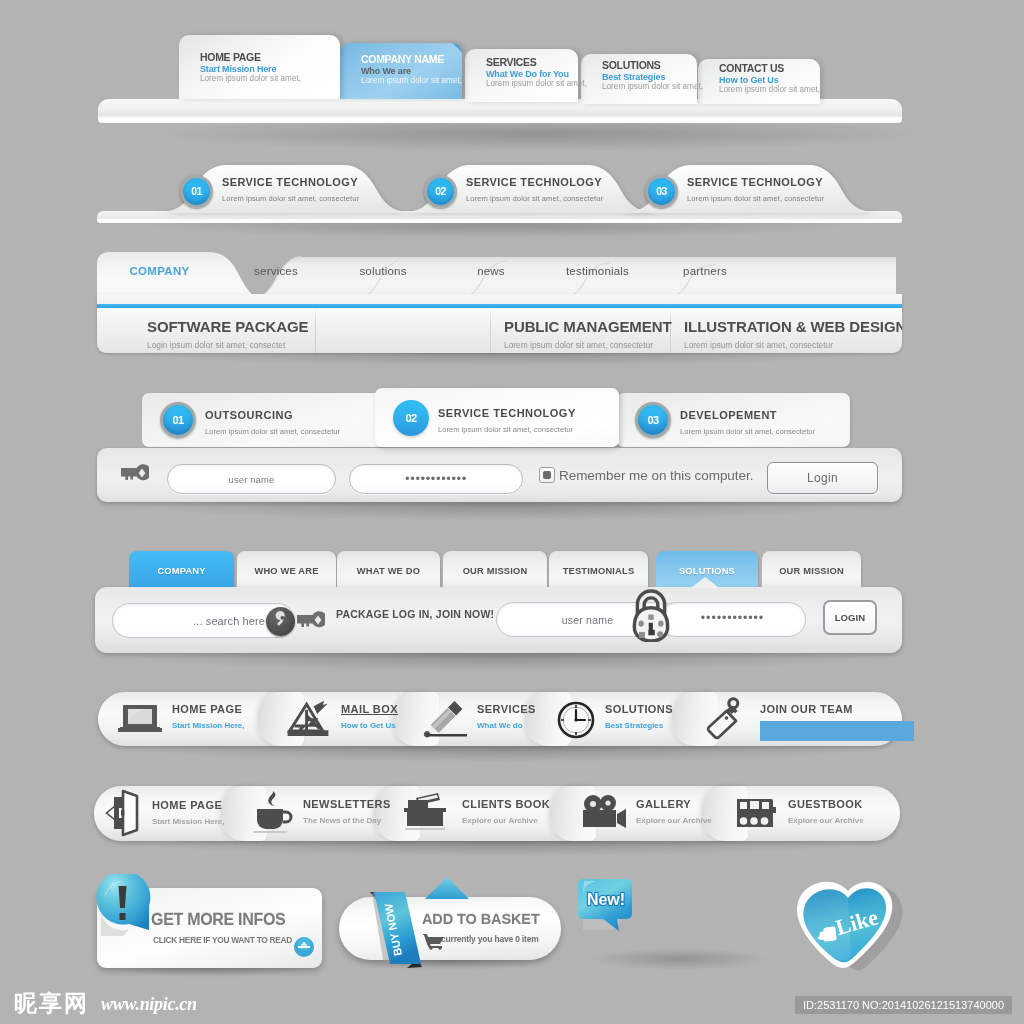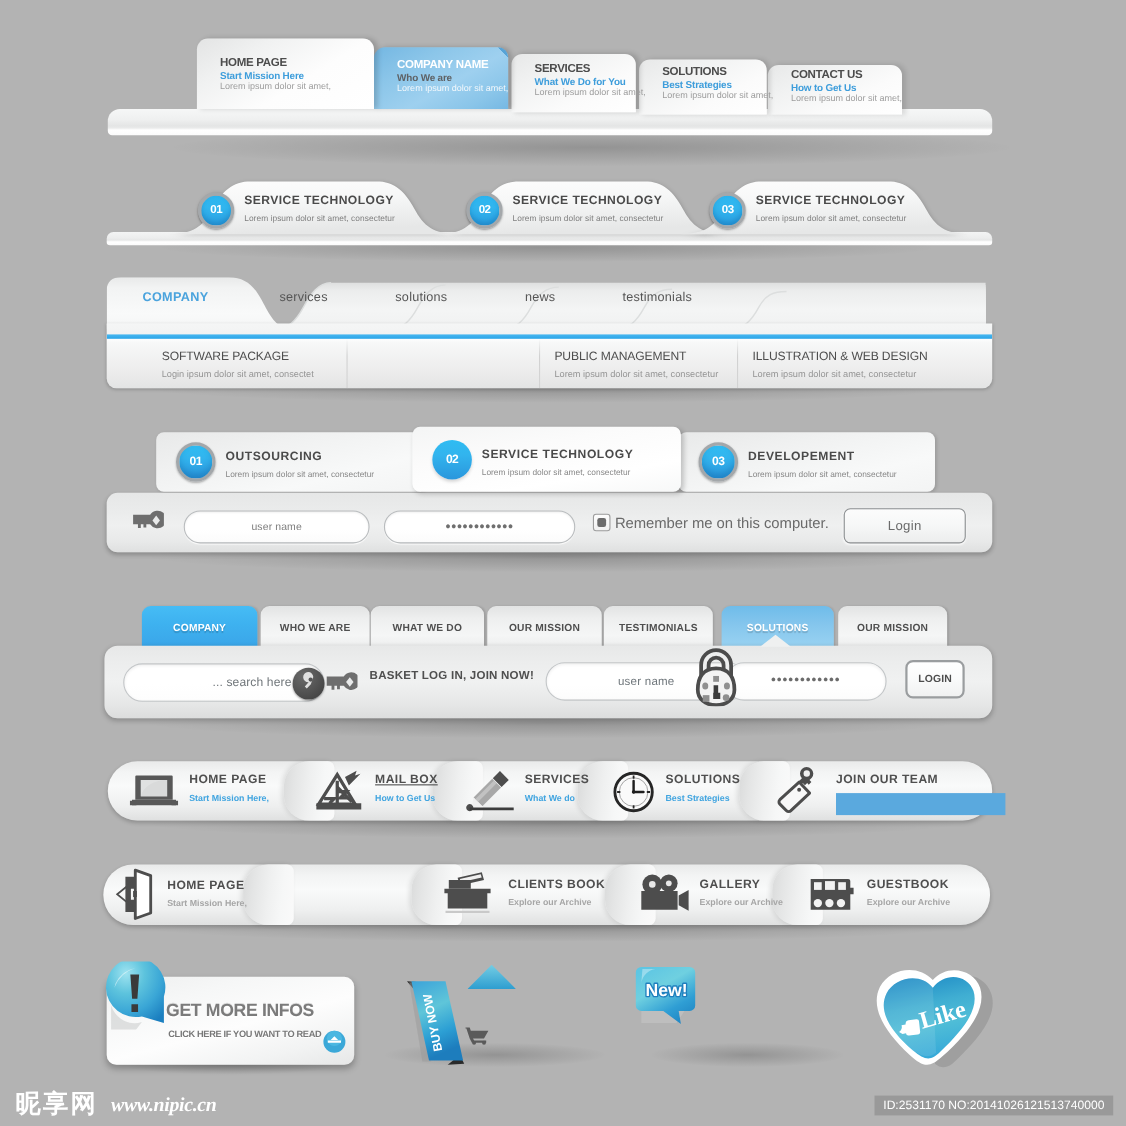--- a/index.html
+++ b/index.html
@@ -71,21 +71,21 @@
   #s3 .tb{position:absolute;top:0;height:44px;}
   #s3 .tb span{position:absolute;top:13px;left:0;width:100%;text-align:center;
     font-size:11.5px;color:#555;white-space:nowrap;letter-spacing:.2px;}
   #s3 .tb.on span{color:#4aa3dd;font-weight:bold;font-size:11.5px;letter-spacing:.3px;}
   #s3 .panel{position:absolute;left:0;top:42px;width:805px;height:59px;border-radius:0 0 9px 9px;
     background:linear-gradient(180deg,#f5f6f6 0%,#f1f2f2 18%,#ffffff 22%,#f7f8f8 30%,#ececec 75%,#e3e4e4 100%);
     box-shadow:0 1px 3px rgba(0,0,0,.18);overflow:hidden;}
   #s3 .blue{position:absolute;left:0;top:10px;width:805px;height:4px;
     background:linear-gradient(180deg,#49b7f0 0%,#2aa5e8 100%);}
   #s3 .col{position:absolute;top:24px;height:41px;box-sizing:border-box;}
-  #s3 .col .ct{font-size:11px;font-weight:normal;color:#4e4e4e;letter-spacing:-0.1px;white-space:nowrap;}
+  #s3 .col .ct{font-size:15px;font-weight:bold;color:#4e4e4e;letter-spacing:-0.1px;white-space:nowrap;}
   #s3 .col .cd{font-size:8.4px;color:#949494;letter-spacing:0;white-space:nowrap;margin-top:5px;}
   #s3 .sep{position:absolute;top:14px;width:1px;height:45px;background:linear-gradient(180deg,rgba(255,255,255,0) 0%,rgba(190,190,190,.65) 35%,rgba(190,190,190,.45) 100%);}
 
   
   #s4{left:97px;top:388px;width:805px;height:116px;}
   #s4 .card{position:absolute;box-sizing:border-box;border-radius:7px;
     background:linear-gradient(166deg,#e8e9e9 0%,#f0f1f1 32%,#f8f9f9 70%,#f3f4f4 100%);}
   #s4 .card.c0{left:45px;top:5px;width:245px;height:54px;box-shadow:1px 1px 3px rgba(0,0,0,.13);}
   #s4 .card.c1{left:278px;top:0;width:244px;height:59px;z-index:3;
     background:linear-gradient(170deg,#f4f5f5 0%,#fbfbfb 35%,#ffffff 72%,#f7f8f8 100%);
@@ -331,20 +331,23 @@
       </div>
     <div class="tb" style="left:238px;width:96px;">
         <span>solutions</span>
       </div>
     <div class="tb" style="left:345px;width:98px;">
         <span>news</span>
       </div>
     <div class="tb" style="left:448px;width:105px;">
         <span>testimonials</span>
       </div>
+    <div class="tb" style="left:558px;width:100px;">
+        <span>partners</span>
+      </div>
     <div class="panel">
       <div class="blue"></div>
       <div class="sep" style="left:218px;"></div>
       <div class="sep" style="left:393px;"></div>
       <div class="sep" style="left:573px;"></div>
       <div class="col" style="left:50px;width:165px;">
         <div class="ct">SOFTWARE PACKAGE</div>
         <div class="cd">Login ipsum dolor sit amet, consectet</div>
       </div>
       <div class="col" style="left:407px;width:165px;">
@@ -411,21 +414,21 @@
           <svg width="29" height="29" viewBox="0 0 29 29">
             <path fill="#e0e0e0" d="M18.8 8.5 a4.6 4.6 0 1 0 -4.1 4.6 l-3.6 3.9 l1.8 1.8 l3.7 -3.8 Z"></path>
             <circle cx="16.4" cy="10.8" r="1.9" fill="#555"></circle>
           </svg>
         </div>
       </div>
       <svg class="key-icon" style="left:200px;top:23px;" width="30" height="20" viewBox="0 0 30 20">
         <path fill="#6e6e6e" d="M2 5 h15.5 a8 8 0 1 1 0 8.5 h-3.5 v3 h-2.6 v-3 h-2.4 v3.6 h-2.6 v-3.6 h-4.4 Z"></path>
         <path fill="#e9eaea" d="M23 5.6 l3.4 4.5 l-3.4 4.3 l-3.4 -4.3 Z"></path>
       </svg>
-      <div class="clients">BASKET LOG IN, JOIN NOW!</div>
+      <div class="clients">PACKAGE LOG IN, JOIN NOW!</div>
       <div class="f" style="left:401px;width:183px;">
         <span>user name</span>
       </div>
       <div class="f pwd" style="left:564px;width:147px;">
         <span>••••••••••••</span>
       </div>
       <div class="lbtn">LOGIN</div>
     </div>
     <svg class="padlock" width="50" height="58" viewBox="0 0 66 76">
       <path fill="#eeefef" stroke="#4c4c4c" stroke-width="4.5" stroke-linejoin="round" d="M15 40 v-13 a18 18 0 0 1 36 0 v13 h-9 v-13 a9 9 0 0 0 -18 0 v13 Z"></path>
@@ -518,20 +521,30 @@
     <div class="seg" style="left:0;width:143px;">
       <svg style="left:11px;top:3px;" width="34" height="48" viewBox="-7 0 34 48">
         <path fill="#4d4d4d" d="M2 8 h8 v11 h-3 v10 h3 v11 h-8 Z"></path>
         <path fill="#ffffff" stroke="#4d4d4d" stroke-width="2.6" stroke-linejoin="round" d="M11 2 L25 7 v34 L11 46 Z"></path>
         <rect x="9" y="21" width="3.4" height="5.5" fill="#4d4d4d"></rect>
         <path fill="none" stroke="#4d4d4d" stroke-width="1.6" d="M8 13 L-5.5 24 l13.5 11"></path>
       </svg>
       <div class="ttl" style="left:58px;top:13px;">HOME PAGE</div>
       <div class="sub" style="left:58px;top:31px;">Start Mission Here,</div>
     </div>
+    <div class="seg" style="left:143px;width:153px;">
+      <svg style="left:14px;top:3px;" width="44" height="48" viewBox="0 0 44 48">
+        <path fill="#4d4d4d" d="M22 2 c 5 4 1 6 -1 9 c -2 3 1 5 3 6 c -6 -1 -8 -4 -6 -8 c 1.6 -3.2 4.5 -4 4 -7 Z"></path>
+        <path fill="#4d4d4d" d="M6 20 h26 v11 a9 9 0 0 1 -9 9 h-8 a9 9 0 0 1 -9 -9 Z"></path>
+        <path fill="none" stroke="#4d4d4d" stroke-width="3" d="M32 23 h3 a5 5 0 0 1 0 10 h-3"></path>
+        <path fill="#c9c9c9" d="M2 42 h34 v2 h-34 Z"></path>
+      </svg>
+      <div class="ttl" style="left:66px;top:12px;">NEWSLETTERS</div>
+      <div class="sub" style="left:66px;top:30px;">The News of the Day</div>
+    </div>
     <div class="seg" style="left:296px;width:176px;">
       <svg style="left:12px;top:6px;" width="50" height="42" viewBox="0 0 50 42">
         <path fill="#4d4d4d" d="M14 6 l22 -5 l2 7 l-22 5 Z"></path>
         <path fill="#f0f0f0" d="M16 7 l19 -4.2 l0.9 3 l-19 4.2 Z"></path>
         <path fill="#4d4d4d" d="M6 8 h20 v8 h-20 Z"></path>
         <path fill="#4d4d4d" d="M2 16 h42 v4 h-42 Z M5 20 h36 v14 h-36 Z"></path>
         <path fill="#c9c9c9" d="M3 36 h40 v2 h-40 Z"></path>
       </svg>
       <div class="ttl" style="left:72px;top:12px;">CLIENTS BOOK</div>
       <div class="sub" style="left:72px;top:30px;">Explore our Archive</div>
@@ -584,20 +597,24 @@
       <path fill="#ffffff" opacity=".5" d="M12 20 a26 26 0 0 1 18 -14 a30 30 0 0 0 -19 18 Z"></path>
       <path fill="#3a3a3a" d="M25.5 12 h8 l-1.6 22 h-4.8 Z M26.5 39 h6 v7 h-6 Z"></path>
     </svg>
     <svg class="refresh" width="22" height="22" viewBox="0 0 22 22">
       <circle cx="11" cy="11" r="10" fill="#3ba8d8"></circle>
       <circle cx="11" cy="8" r="7" fill="#53bde6" opacity=".7"></circle>
       <path fill="#fff" d="M5 10 h12 v2 h-12 Z M11 6 l3.4 3.4 h-6.8 Z"></path>
     </svg>
 
     <div class="shadow-soft" style="left:350px;top:948px;width:200px;height:22px;"></div>
+    <div class="btn-basket">
+      <div class="h1">ADD TO BASKET</div>
+      <div class="h2">currently you have 0 item</div>
+    </div>
     <svg class="tri-up" width="44" height="24" viewBox="0 0 44 24">
       <defs>
           <linearGradient id="trg" x1="0" y1="0" x2="0" y2="1">
         <stop offset="0" stop-color="#74cde4"></stop>
             <stop offset="1" stop-color="#2e9ed0"></stop>
           </linearGradient>
         </defs>
       <path fill="url(#trg)" d="M22 0 L44 22 h-44 Z"></path>
     </svg>
     <svg class="ribbon" width="56" height="84" viewBox="0 0 56 84">

